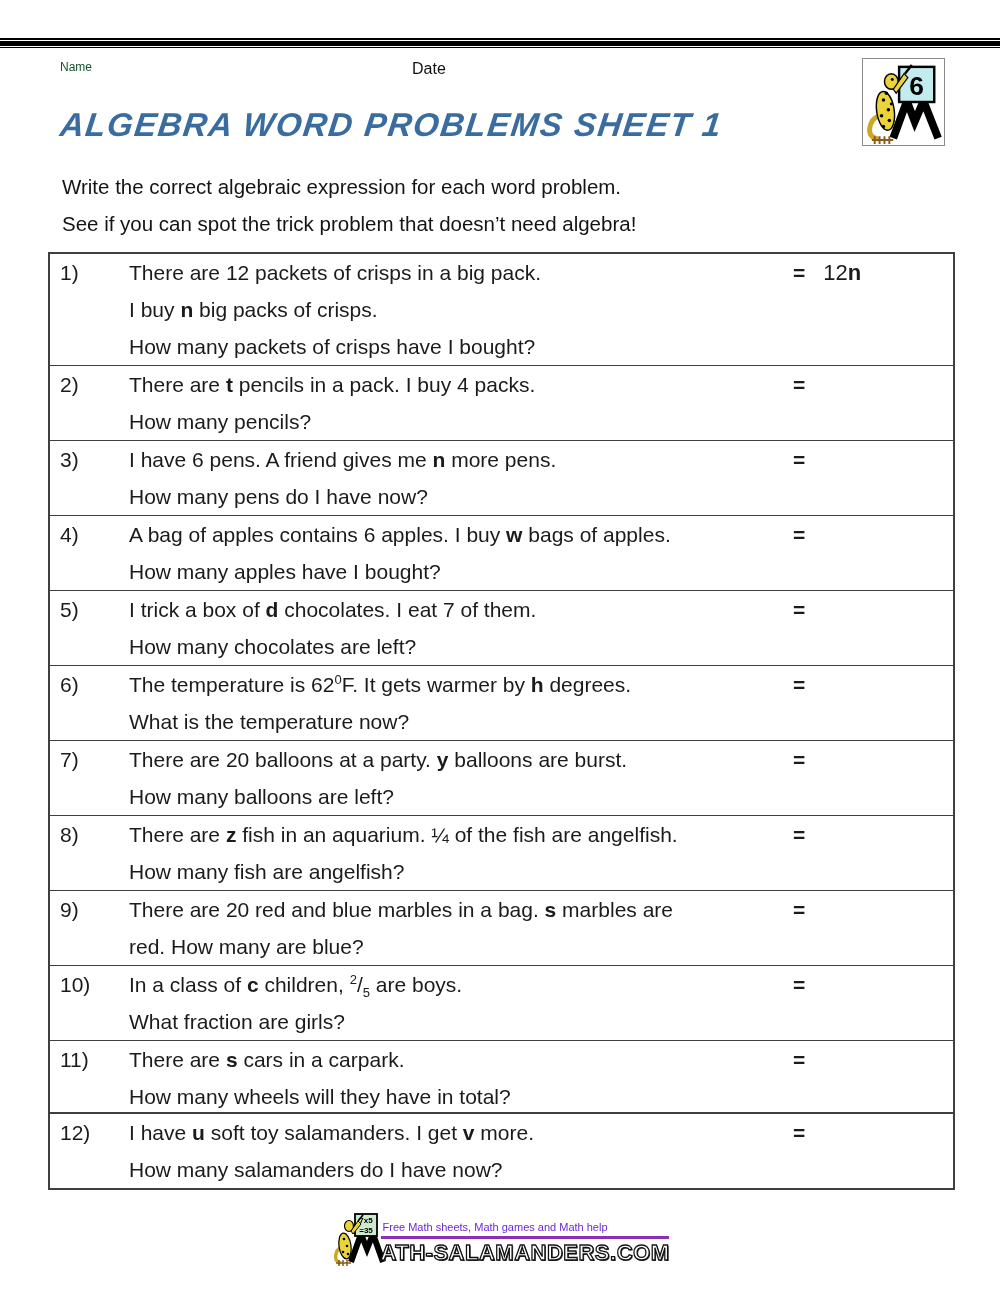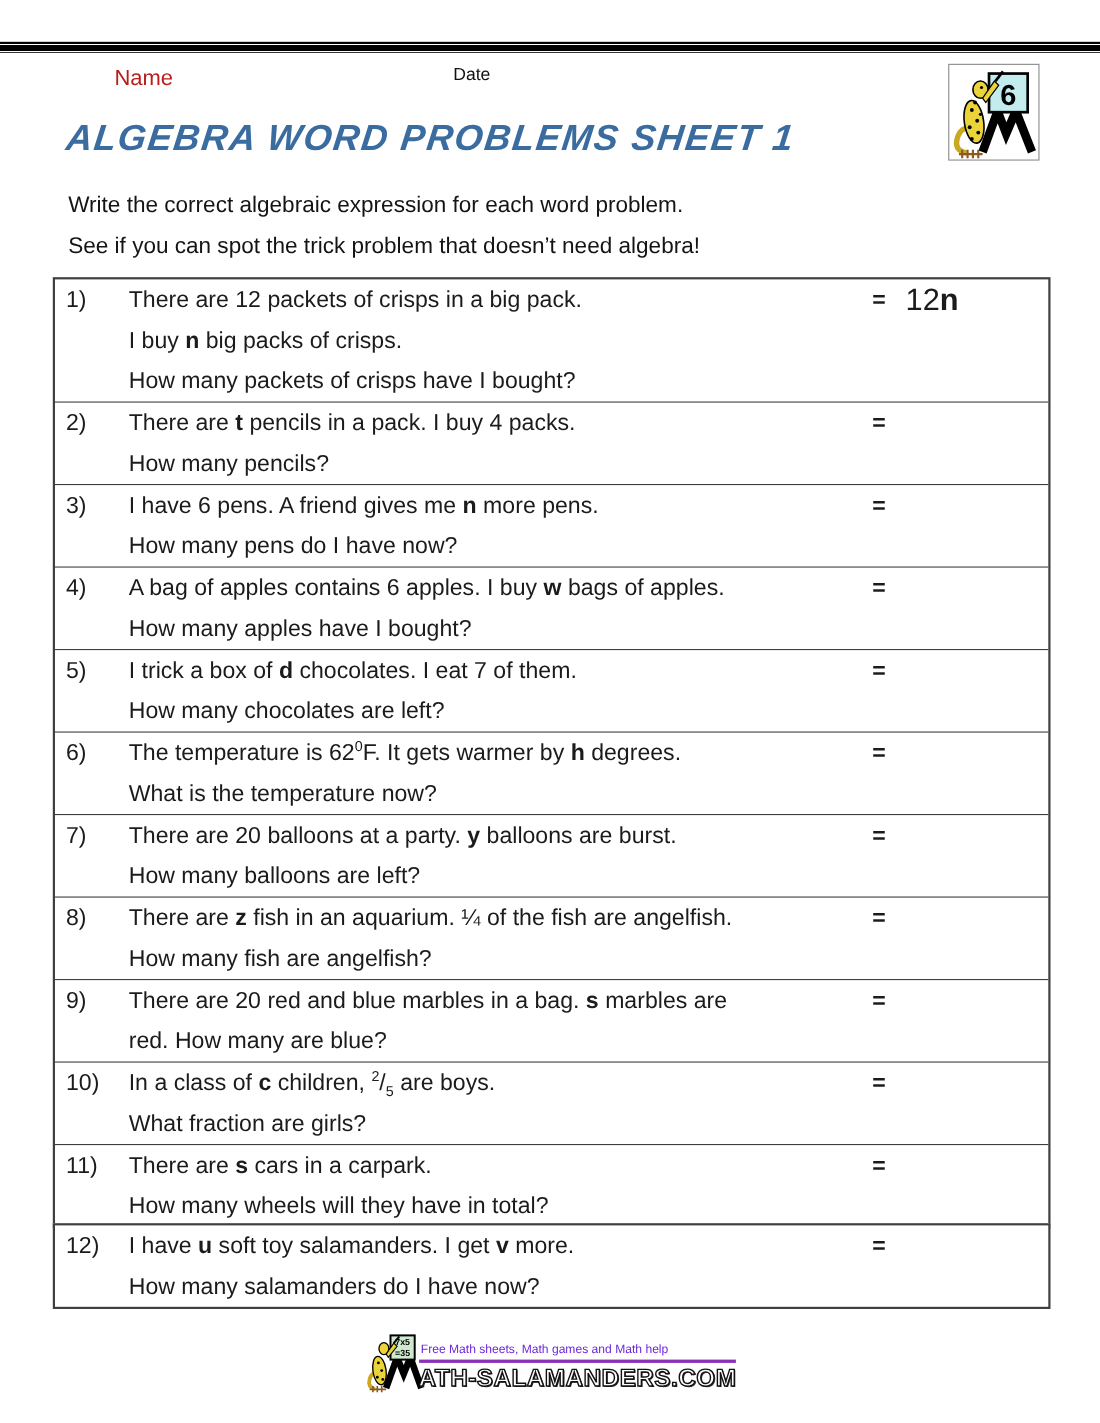--- a/index.html
+++ b/index.html
@@ -15,21 +15,21 @@
 
   
   .top-bar {
     position: absolute;
     left: 0; top: 38px;
     width: 100%; height: 10px;
     background: linear-gradient(to bottom,
       #000 0 2px, #fff 2px 3px, #000 3px 8px, #fff 8px 9px, #000 9px 10px);
   }
 
-  .name-label { position: absolute; left: 60px; top: 60px; font-size: 20px; color: #b91c1c; margin-left: 44px; }
+  .name-label { position: absolute; left: 60px; top: 60px; font-size: 12px; color: #14532d; }
   .date-label { position: absolute; left: 412px; top: 60px; font-size: 16px; color: #111; }
 
   
   .grade-logo {
     position: absolute; left: 862px; top: 58px;
     width: 83px; height: 88px;
     background: #fff;
     border: 1.5px solid #8a8a8a;
   }
   .grade-logo svg { width: 100%; height: 100%; display: block; }
@@ -52,24 +52,24 @@
     border: 2px solid #3f3f3f;
     background: #fff;
   }
   .ptable-1 { top: 252px; }
   .ptable-2 { top: 1112px; }
 
   .row { display: flex; align-items: flex-start; border-bottom: 1.5px solid #3f3f3f; }
   .row:last-child { border-bottom: none; }
   .num { width: 67px; padding-left: 10px; font-size: 21px; line-height: 37px; flex: 0 0 auto; }
   .q { flex: 1 1 auto; font-size: 21px; line-height: 37px; }
-  .q .line { white-space: nowrap; }
+  .q .line { white-space: nowrap; margin-left: 12px; }
   .ans { flex: 0 0 168px; display: flex; align-items: flex-start; font-size: 21px; line-height: 37px; }
   .eq { font-weight: bold; padding-left: 8px; }
-  .aval { padding-left: 18px; font-size: 28px; }
+  .aval { padding-left: 18px; font-size: 22px; }
   sup { vertical-align: super; font-size: 62%; line-height: 0; }
   sub { vertical-align: sub; font-size: 62%; line-height: 0; }
   b { font-weight: bold; }
 
   
   .footer {
     position: absolute; left: 0; top: 1210px; width: 100%;
     display: flex; justify-content: center;
   }
   .footer-inner { display: flex; align-items: flex-end; }

